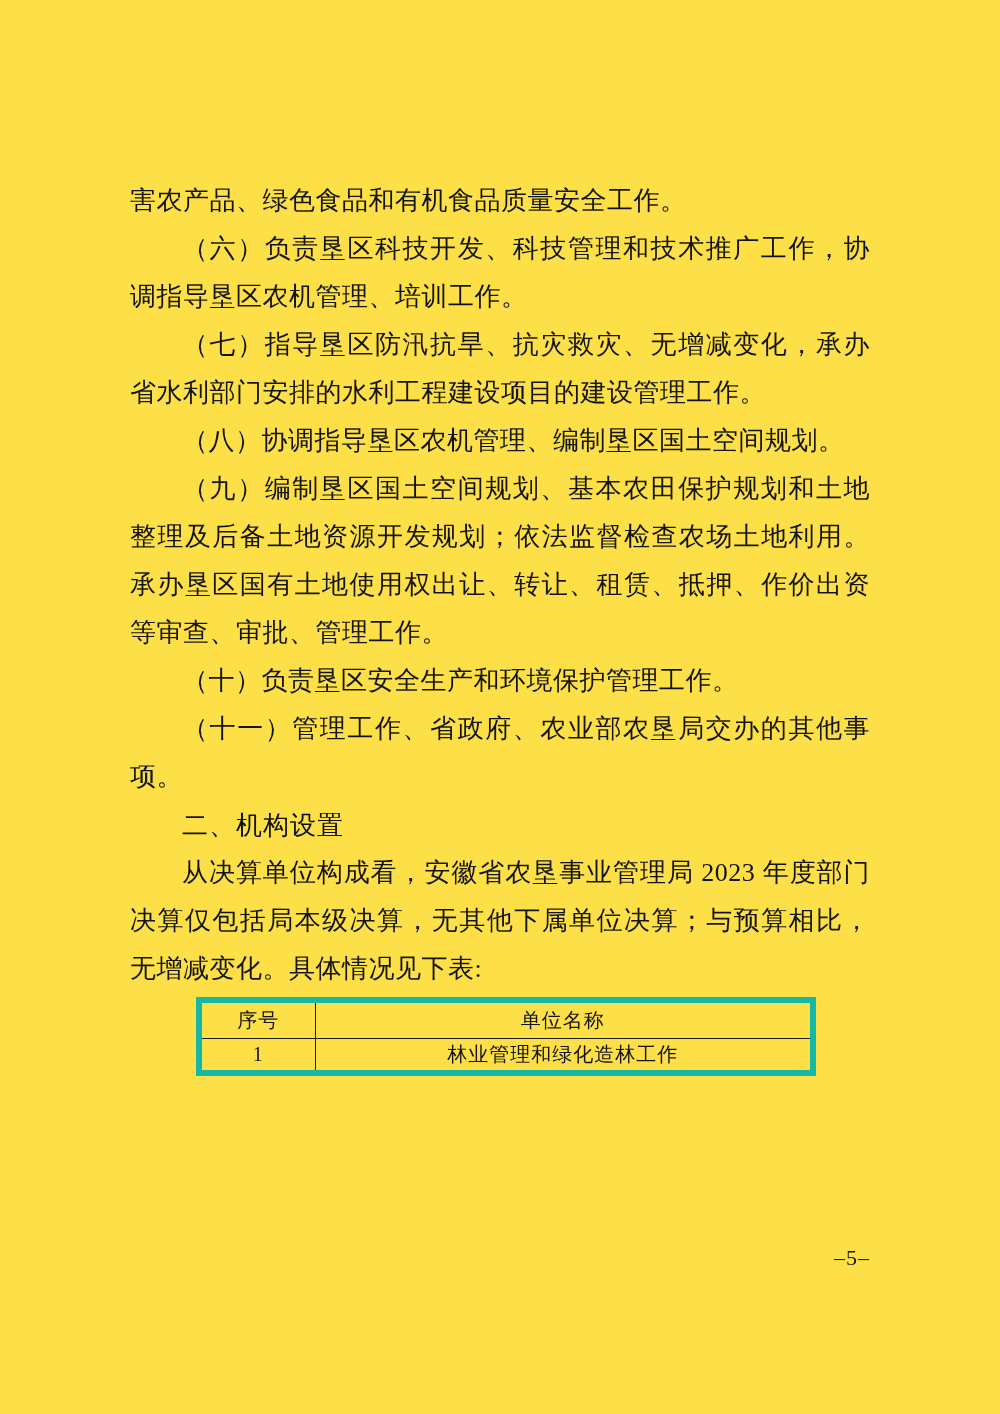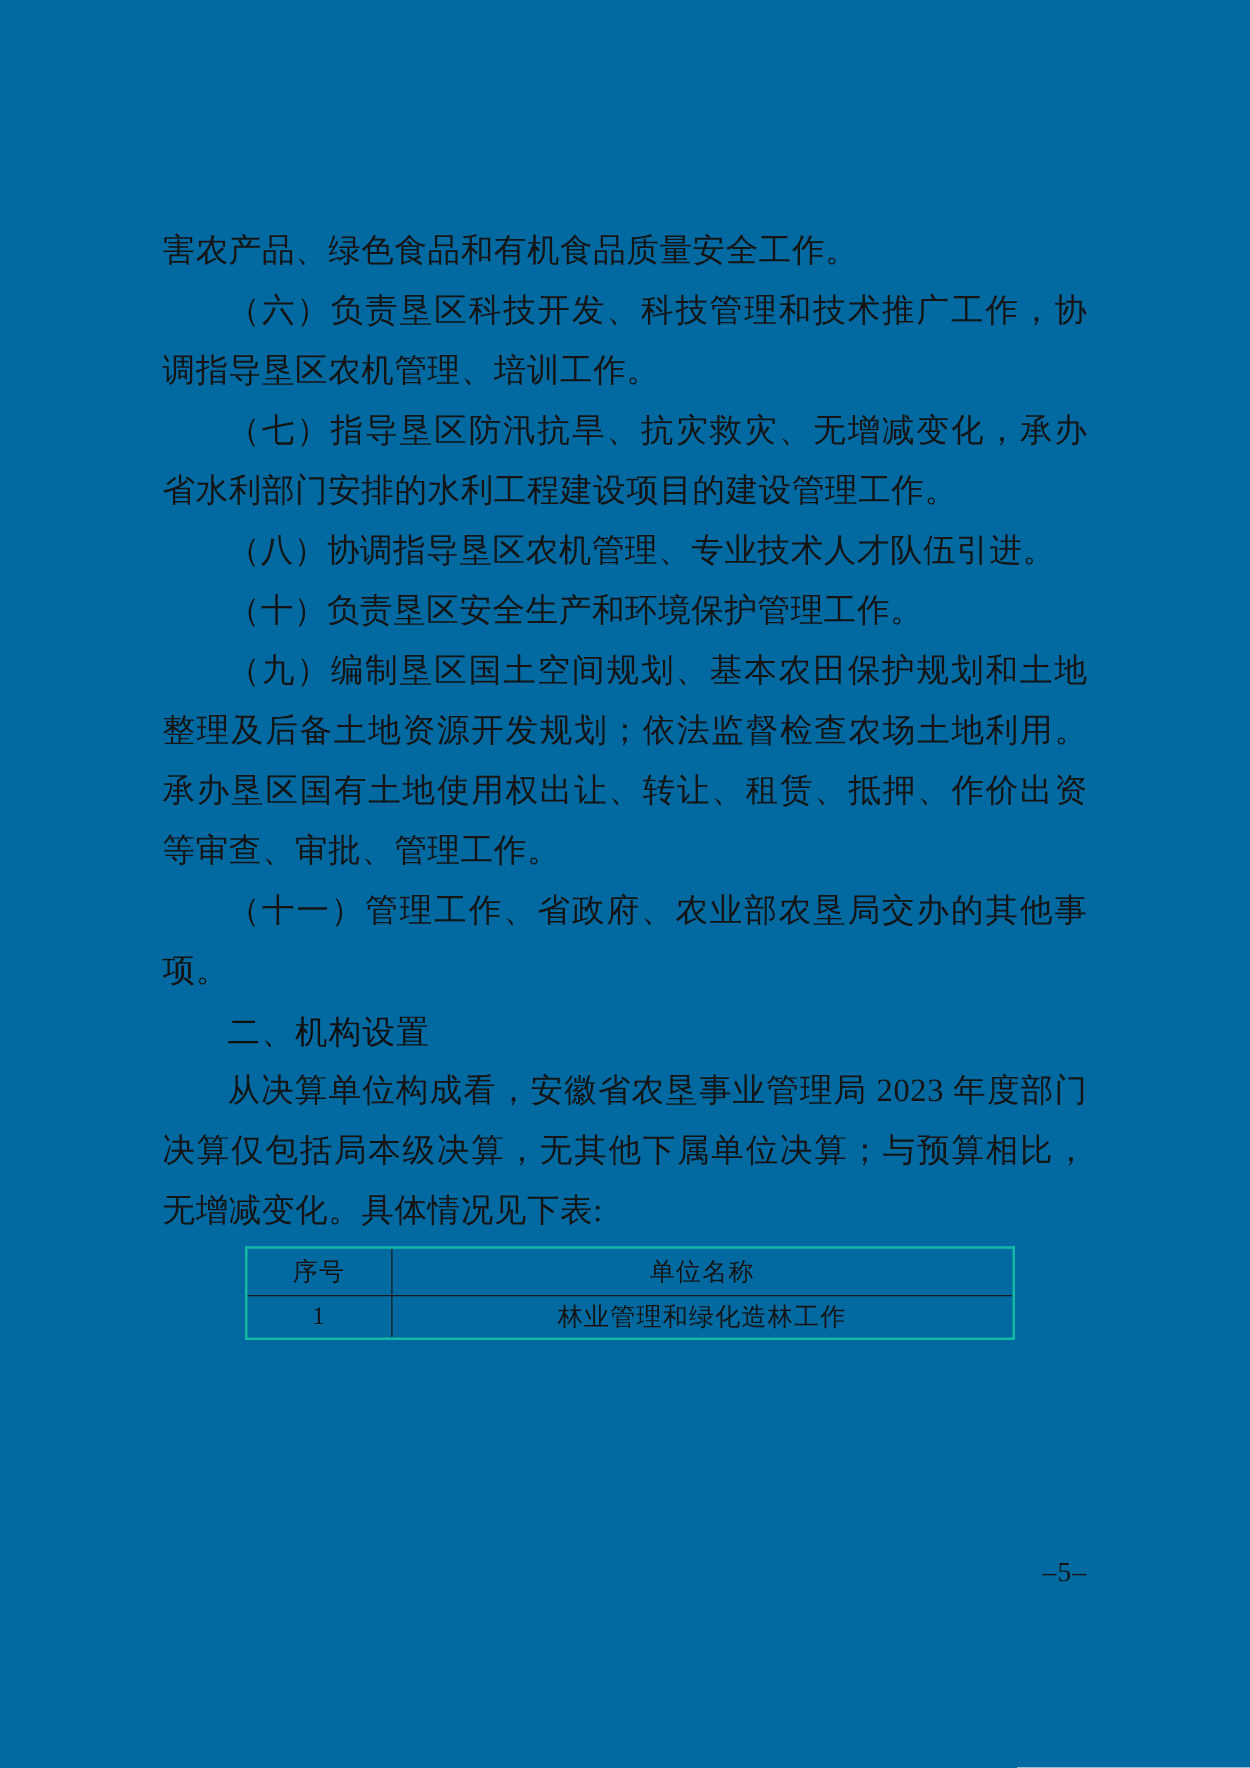--- a/index.html
+++ b/index.html
@@ -11,21 +11,21 @@
   body {
     width: 1000px;
     height: 1414px;
     font-family: "Liberation Serif", "DejaVu Serif", serif;
     color: #141414;
   }
   .page {
     position: relative;
     width: 1000px;
     height: 1414px;
-    background: #0369a1;
+    background: #fde047;
     overflow: hidden;
   }
   .content {
     position: absolute;
     left: 130px;
     top: 177px;
     width: 740px;
   }
   p.body-par {
     margin: 0;
@@ -47,21 +47,21 @@
     text-indent: 2em;
     font-family: "Liberation Sans", "DejaVu Sans", sans-serif;
     letter-spacing: 1px;
     color: #101010;
   }
   table.units-table {
     border-collapse: collapse;
     table-layout: fixed;
     margin: 4px 0 0 66px;
     width: 614px;
-    border: 2px solid #14b8a6;
+    border: 6px solid #14b8a6;
   }
   table.units-table th,
   table.units-table td {
     border: 1px solid #1c1c1c;
     text-align: center;
     vertical-align: middle;
     font-weight: normal;
     font-size: 20px;
     padding: 0;
     letter-spacing: 1px;
@@ -84,25 +84,25 @@
 
 <div class="page">
   <div class="content">
 
     <p class="body-par no-indent">害农产品、绿色食品和有机食品质量安全工作。</p>
 
     <p class="body-par">（六）负责垦区科技开发、科技管理和技术推广工作，协调指导垦区农机管理、培训工作。</p>
 
     <p class="body-par">（七）指导垦区防汛抗旱、抗灾救灾、无增减变化，承办省水利部门安排的水利工程建设项目的建设管理工作。</p>
 
-    <p class="body-par">（八）协调指导垦区农机管理、专业技术人才队伍引进。</p>
+    <p class="body-par">（八）协调指导垦区农机管理、编制垦区国土空间规划。</p>
+
+    <p class="body-par">（九）编制垦区国土空间规划、基本农田保护规划和土地整理及后备土地资源开发规划；依法监督检查农场土地利用。承办垦区国有土地使用权出让、转让、租赁、抵押、作价出资等审查、审批、管理工作。</p>
 
     <p class="body-par">（十）负责垦区安全生产和环境保护管理工作。</p>
-
-    <p class="body-par">（九）编制垦区国土空间规划、基本农田保护规划和土地整理及后备土地资源开发规划；依法监督检查农场土地利用。承办垦区国有土地使用权出让、转让、租赁、抵押、作价出资等审查、审批、管理工作。</p>
 
     <p class="body-par">（十一）管理工作、省政府、农业部农垦局交办的其他事项。</p>
 
     <h3 class="section-heading">二、机构设置</h3>
 
     <p class="body-par">从决算单位构成看，安徽省农垦事业管理局 2023 年度部门决算仅包括局本级决算，无其他下属单位决算；与预算相比，无增减变化。具体情况见下表:</p>
 
     <table class="units-table">
       <colgroup>
         <col class="col-seq">

